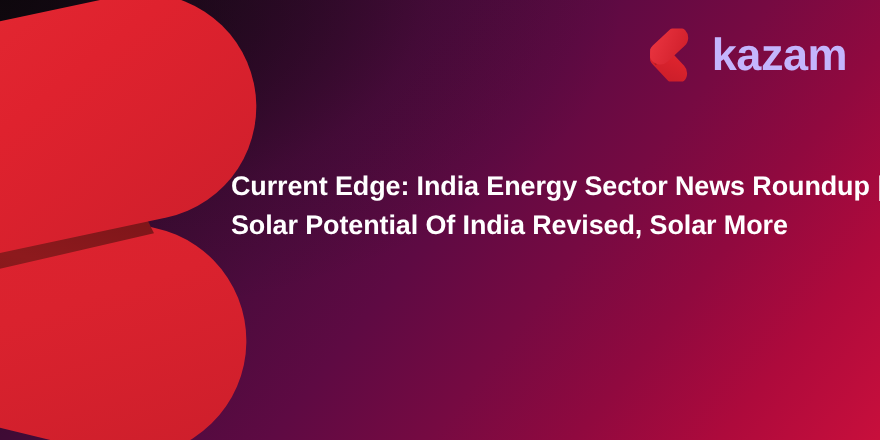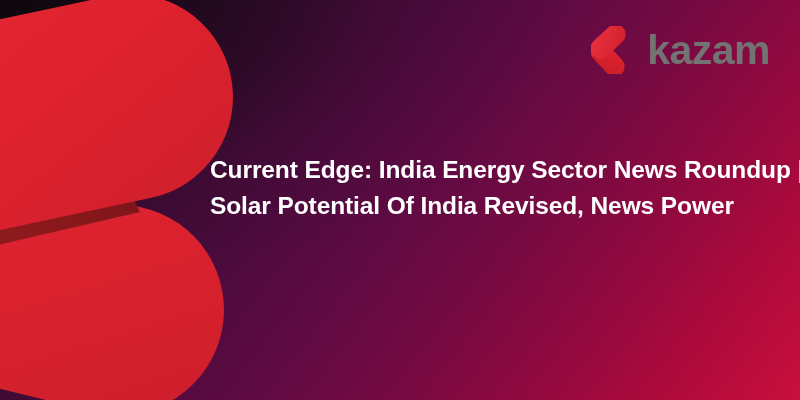--- a/index.html
+++ b/index.html
@@ -68,21 +68,21 @@
     display: flex;
     align-items: center;
     gap: 10px;
   }
   .logo-mark {
     width: 46px;
     height: 48px;
     display: block;
   }
   .logo-wordmark {
-    color: #737373;
+    color: #c4b5fd;
     font-family: "Liberation Sans", sans-serif;
     font-size: 41px;
     font-weight: bold;
     letter-spacing: -0.5px;
     line-height: 1;
     white-space: nowrap;
     -webkit-font-smoothing: antialiased;
   }
 
   
@@ -168,16 +168,16 @@
 
       <g transform="rotate(-43 10 22)">
         <rect x="-1" y="12" width="41" height="20" rx="10" fill="url(#logoRedA)"></rect>
       </g>
     </svg>
     <span class="logo-wordmark">kazam</span>
   </div>
 
   <div class="headline">
     <div class="headline-line">Current Edge: India Energy Sector News Roundup |</div>
-    <div class="headline-line">Solar Potential Of India Revised, News Power</div>
+    <div class="headline-line">Solar Potential Of India Revised, Solar More</div>
   </div>
 
 </div>
 
 </body></html>

